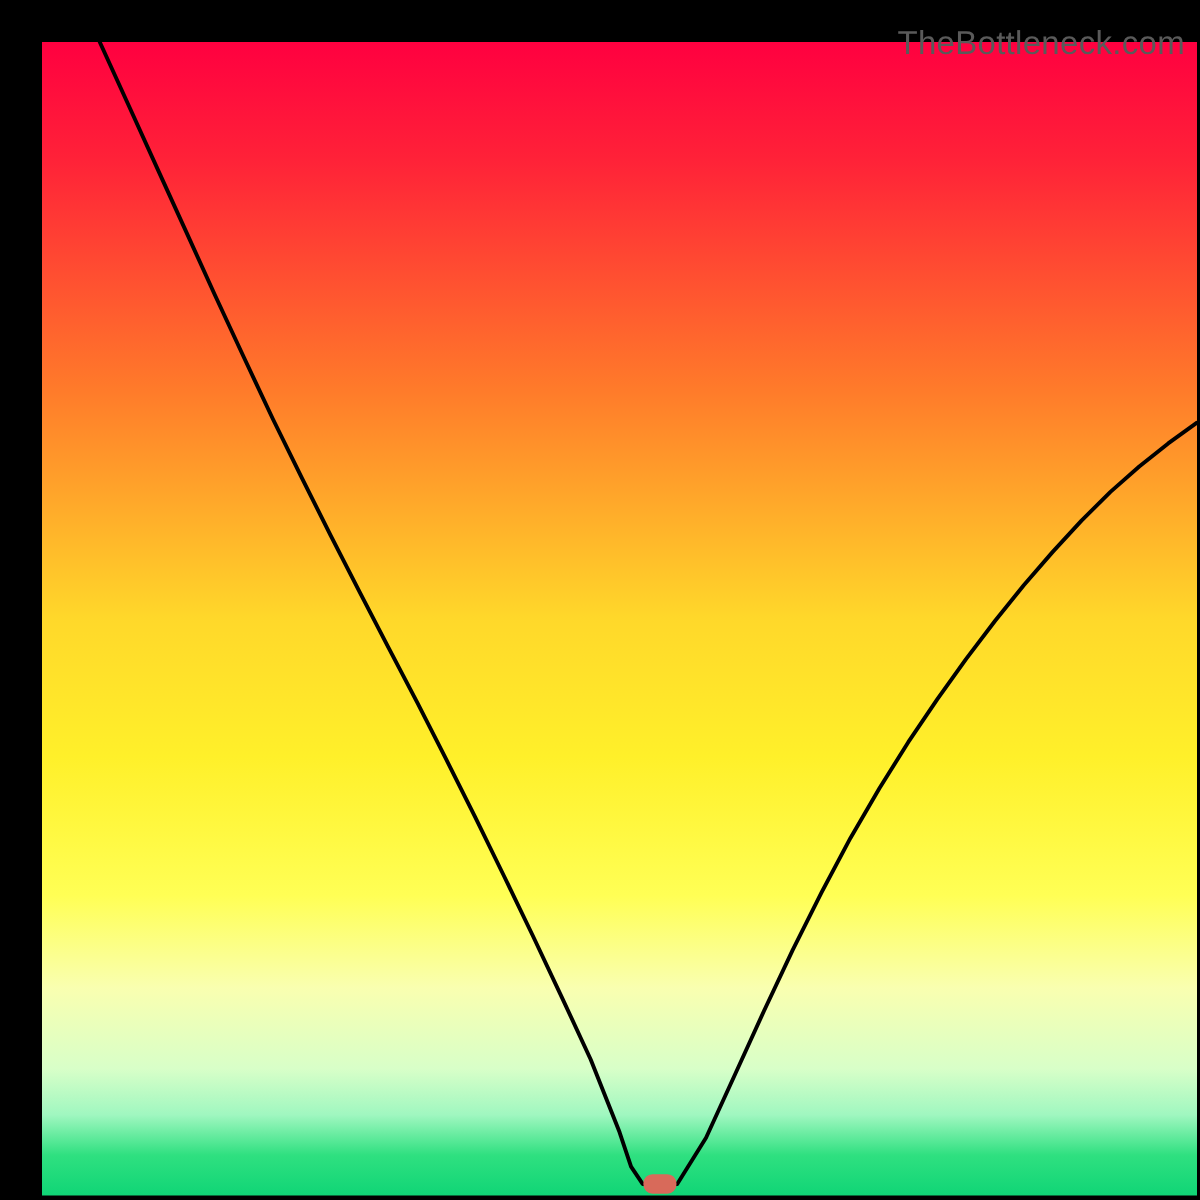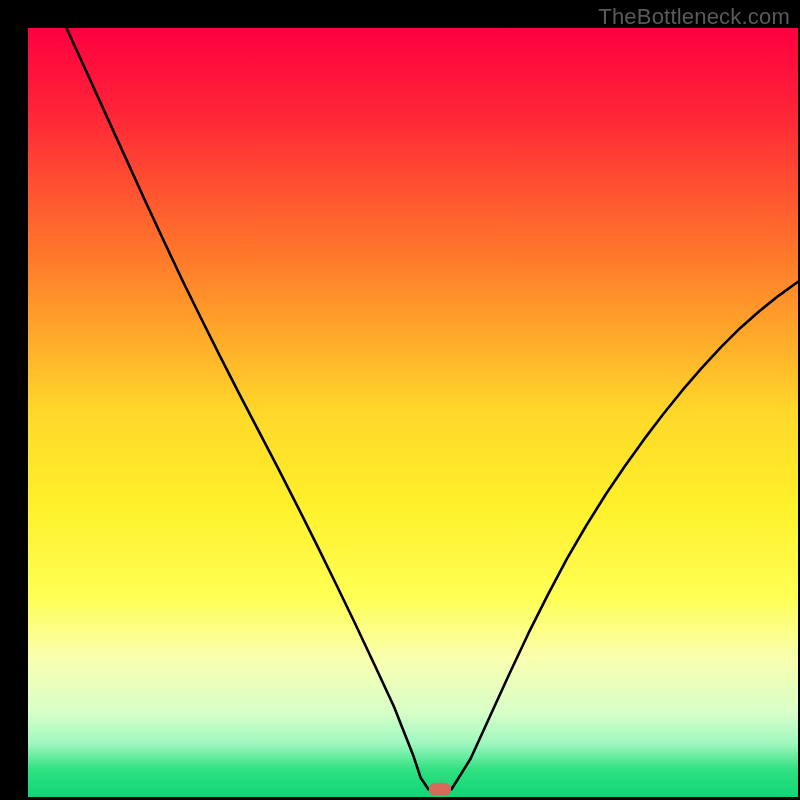--- a/index.html
+++ b/index.html
@@ -10,21 +10,21 @@
   .chart-container {
     position: relative;
     width: 800px;
     height: 800px;
   }
   svg {
     display: block;
   }
   .watermark {
     position: absolute;
-    top: 4px;
+    top: 16px;
     right: 10px;
     font-family: Arial, Helvetica, sans-serif;
     font-size: 22px;
     color: #5a5a5a;
     font-weight: 500;
     letter-spacing: 0.2px;
   }
 </style>
 </head>
 <body>

